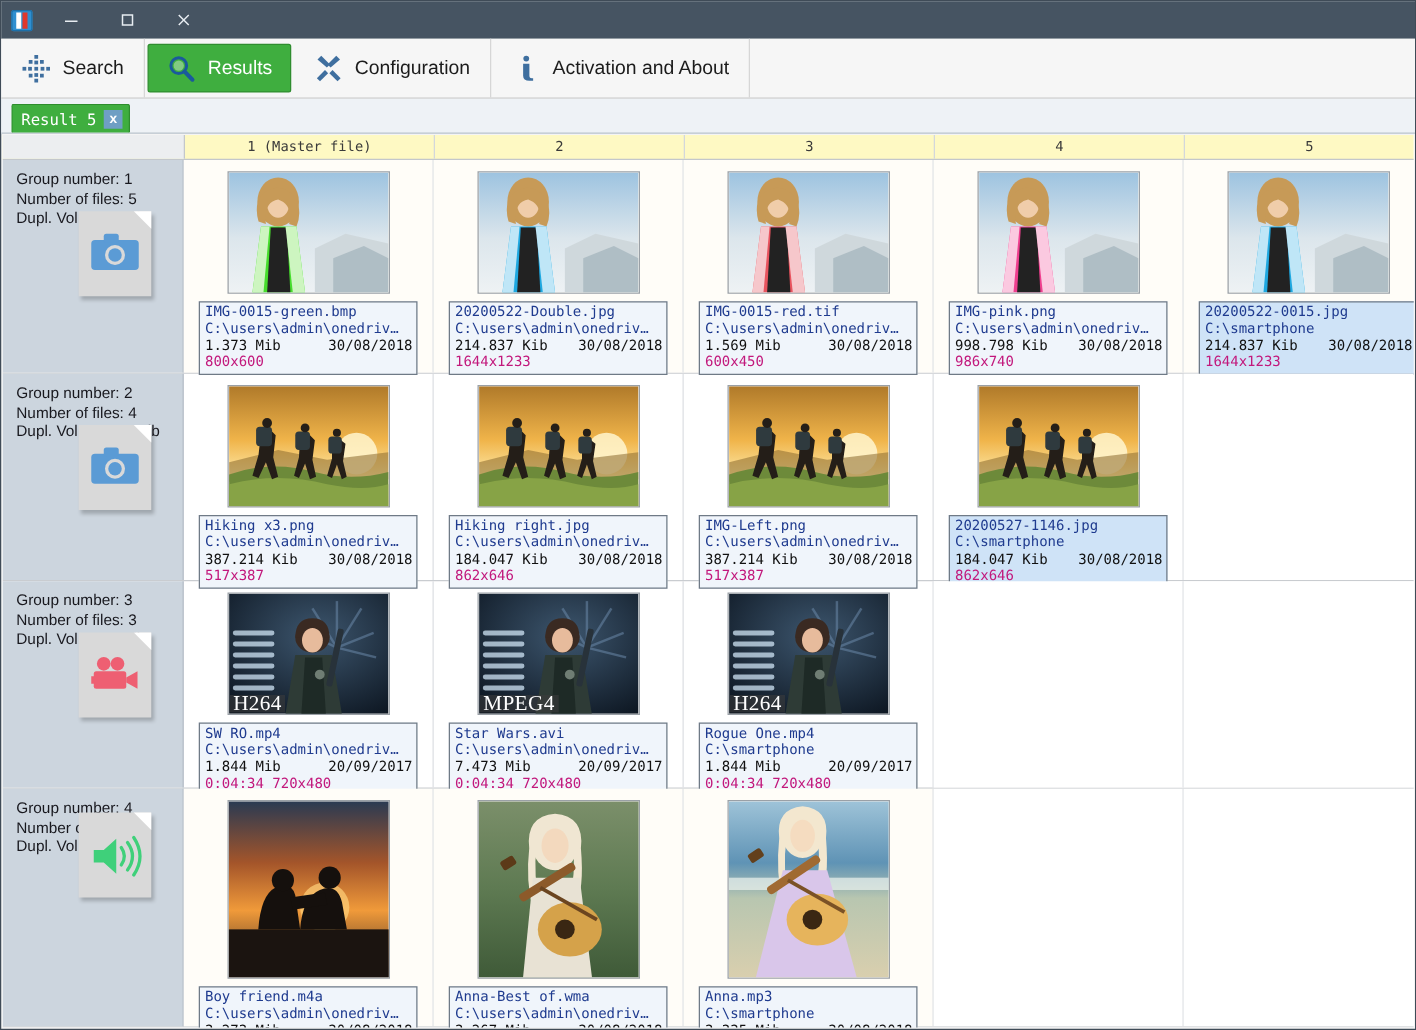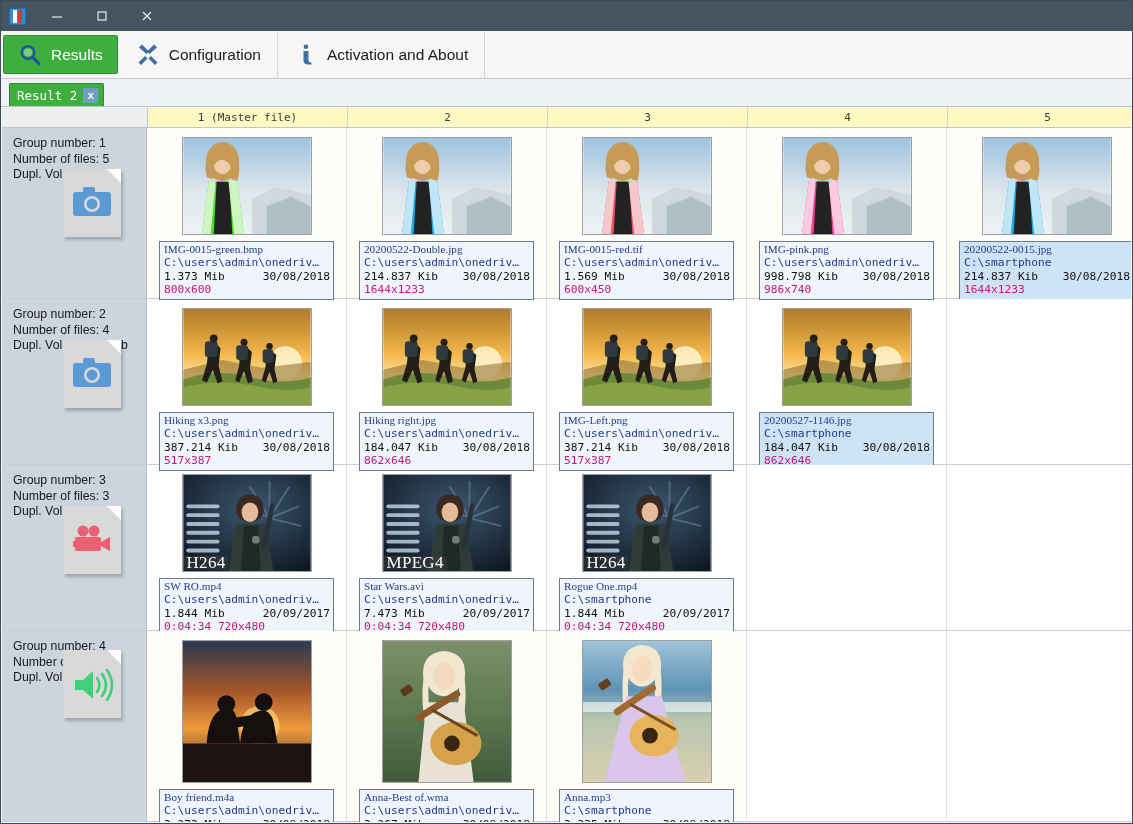--- a/index.html
+++ b/index.html
@@ -74,21 +74,21 @@
   .thumbwrap{position:relative;line-height:0;}
   .thumb{display:block;border:1px solid #9aa0a6;box-sizing:border-box;}
   .codec{position:absolute;left:2px;bottom:2px;background:rgba(60,60,60,.58);
          color:#ffffff;font-family:"Liberation Serif",serif;font-size:17px;
          line-height:14px;padding:0 3px;letter-spacing:.3px;}
 
   .card{width:175px;margin-top:6px;border:1px solid #6f7a86;background:#f0f5fb;
         box-sizing:border-box;padding:1px 3px 2px 4px;
         font-family:"DejaVu Sans Mono",monospace;font-size:11.2px;line-height:13.4px;}
   .card.sel{background:#cfe3f7;}
-  .c-name{color:#1f3b8f;white-space:nowrap;overflow:hidden;font-family:Liberation Serif, serif;}
+  .c-name{color:#1f3b8f;white-space:nowrap;overflow:hidden;}
   .c-path{color:#1f3b8f;white-space:nowrap;overflow:hidden;}
   .c-meta{color:#111111;display:flex;justify-content:space-between;white-space:nowrap;}
   .c-meta .b{padding-right:4px;}
   .c-dim{color:#c2187c;white-space:nowrap;display:flex;justify-content:space-between;}
 
   
   .docico{width:64px;height:72px;position:relative;}
   .docico .pg{position:absolute;left:0;top:0;width:58px;height:68px;background:#d9d9d9;
               box-shadow:2px 3px 3px rgba(0,0,0,.22);}
   .docico .fold{position:absolute;left:44px;top:0;width:0;height:0;
@@ -117,20 +117,42 @@
         <svg width="14" height="14" viewBox="0 0 14 14">
             <line x1="3" y1="3" x2="11" y2="11" stroke="#e8edf2" stroke-width="1.2"></line>
             <line x1="11" y1="3" x2="3" y2="11" stroke="#e8edf2" stroke-width="1.2"></line>
           </svg>
       </div>
     </div>
   </div>
 
   <div class="toolbar">
 
+    <div class="tbtab">
+      <span class="ico">
+        <svg class="ico" viewBox="0 0 24 24">
+          <g fill="#3f6f9f">
+            <rect x="10.5" y="1" width="3" height="3"></rect>
+              <rect x="10.5" y="20" width="3" height="3"></rect>
+            <rect x="1" y="10.5" width="3" height="3"></rect>
+              <rect x="20" y="10.5" width="3" height="3"></rect>
+            <rect x="6" y="5" width="3" height="3"></rect>
+              <rect x="15" y="5" width="3" height="3"></rect>
+            <rect x="6" y="16" width="3" height="3"></rect>
+              <rect x="15" y="16" width="3" height="3"></rect>
+            <rect x="10.5" y="5.5" width="3" height="3"></rect>
+              <rect x="10.5" y="15.5" width="3" height="3"></rect>
+            <rect x="5.5" y="10.5" width="3" height="3"></rect>
+              <rect x="15.5" y="10.5" width="3" height="3"></rect>
+            <rect x="10.5" y="10.5" width="3" height="3"></rect>
+          </g>
+        </svg>
+      </span>
+      <span class="lbl">Search</span>
+    </div>
 
     <div class="tbtab active">
       <span class="ico">
         <svg class="ico" viewBox="0 0 24 24">
           <circle cx="10" cy="9.5" r="6.3" fill="none" stroke="#1a5a9c" stroke-width="2.4"></circle>
           <circle cx="10" cy="9.5" r="4.1" fill="#ffffff" opacity=".35"></circle>
           <line x1="14.6" y1="14.2" x2="21" y2="20.8" stroke="#1a5a9c" stroke-width="3.2" stroke-linecap="round"></line>
         </svg>
       </span>
       <span class="lbl">Results</span>
@@ -154,21 +176,21 @@
           <circle cx="12" cy="3.8" r="2.3" fill="#3f6f9f"></circle>
           <path d="M9.5 8 h5 v9.5 q0 2 2 2 h1 v2 h-3 q-5 0 -5 -4 V10 H9.5 Z" fill="#3f6f9f"></path>
         </svg>
       </span>
       <span class="lbl">Activation and About</span>
     </div>
   </div>
 
   <div class="tabstrip">
     <div class="rtab">
-      <span class="lbl">Result 2</span>
+      <span class="lbl">Result 5</span>
       <span class="x">x</span>
     </div>
   </div>
 
   <div class="grid">
 
     <div class="colhead">
       <div class="ch-corner"></div>
       <div class="ch">1 (Master file)</div>
       <div class="ch">2</div>

